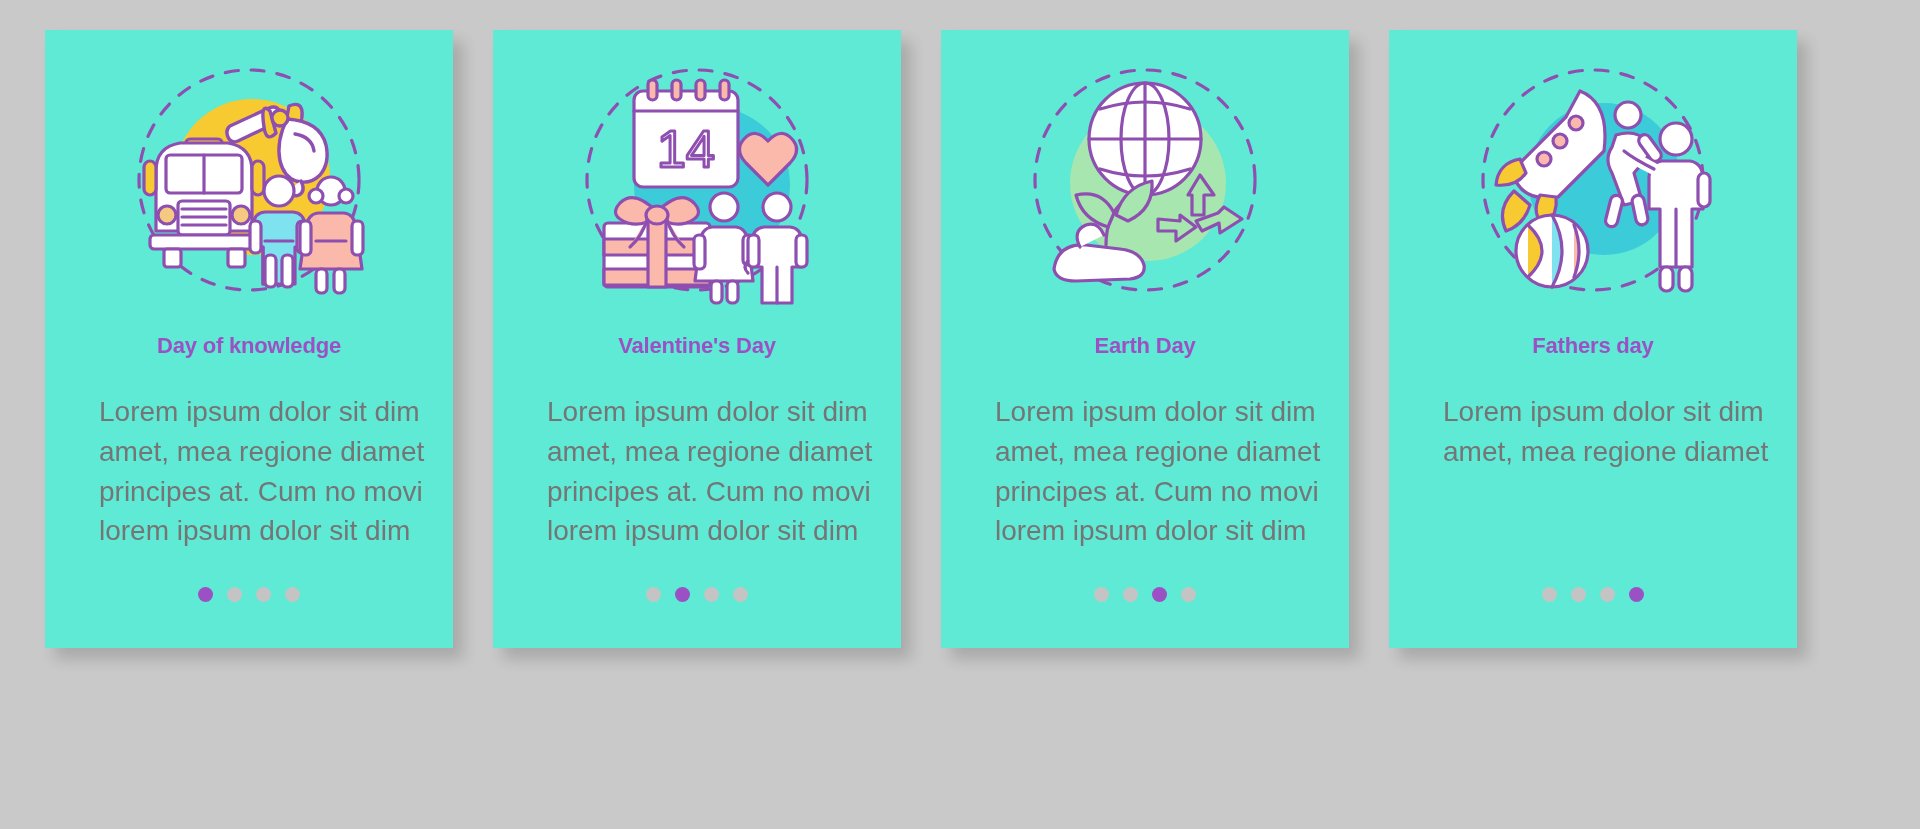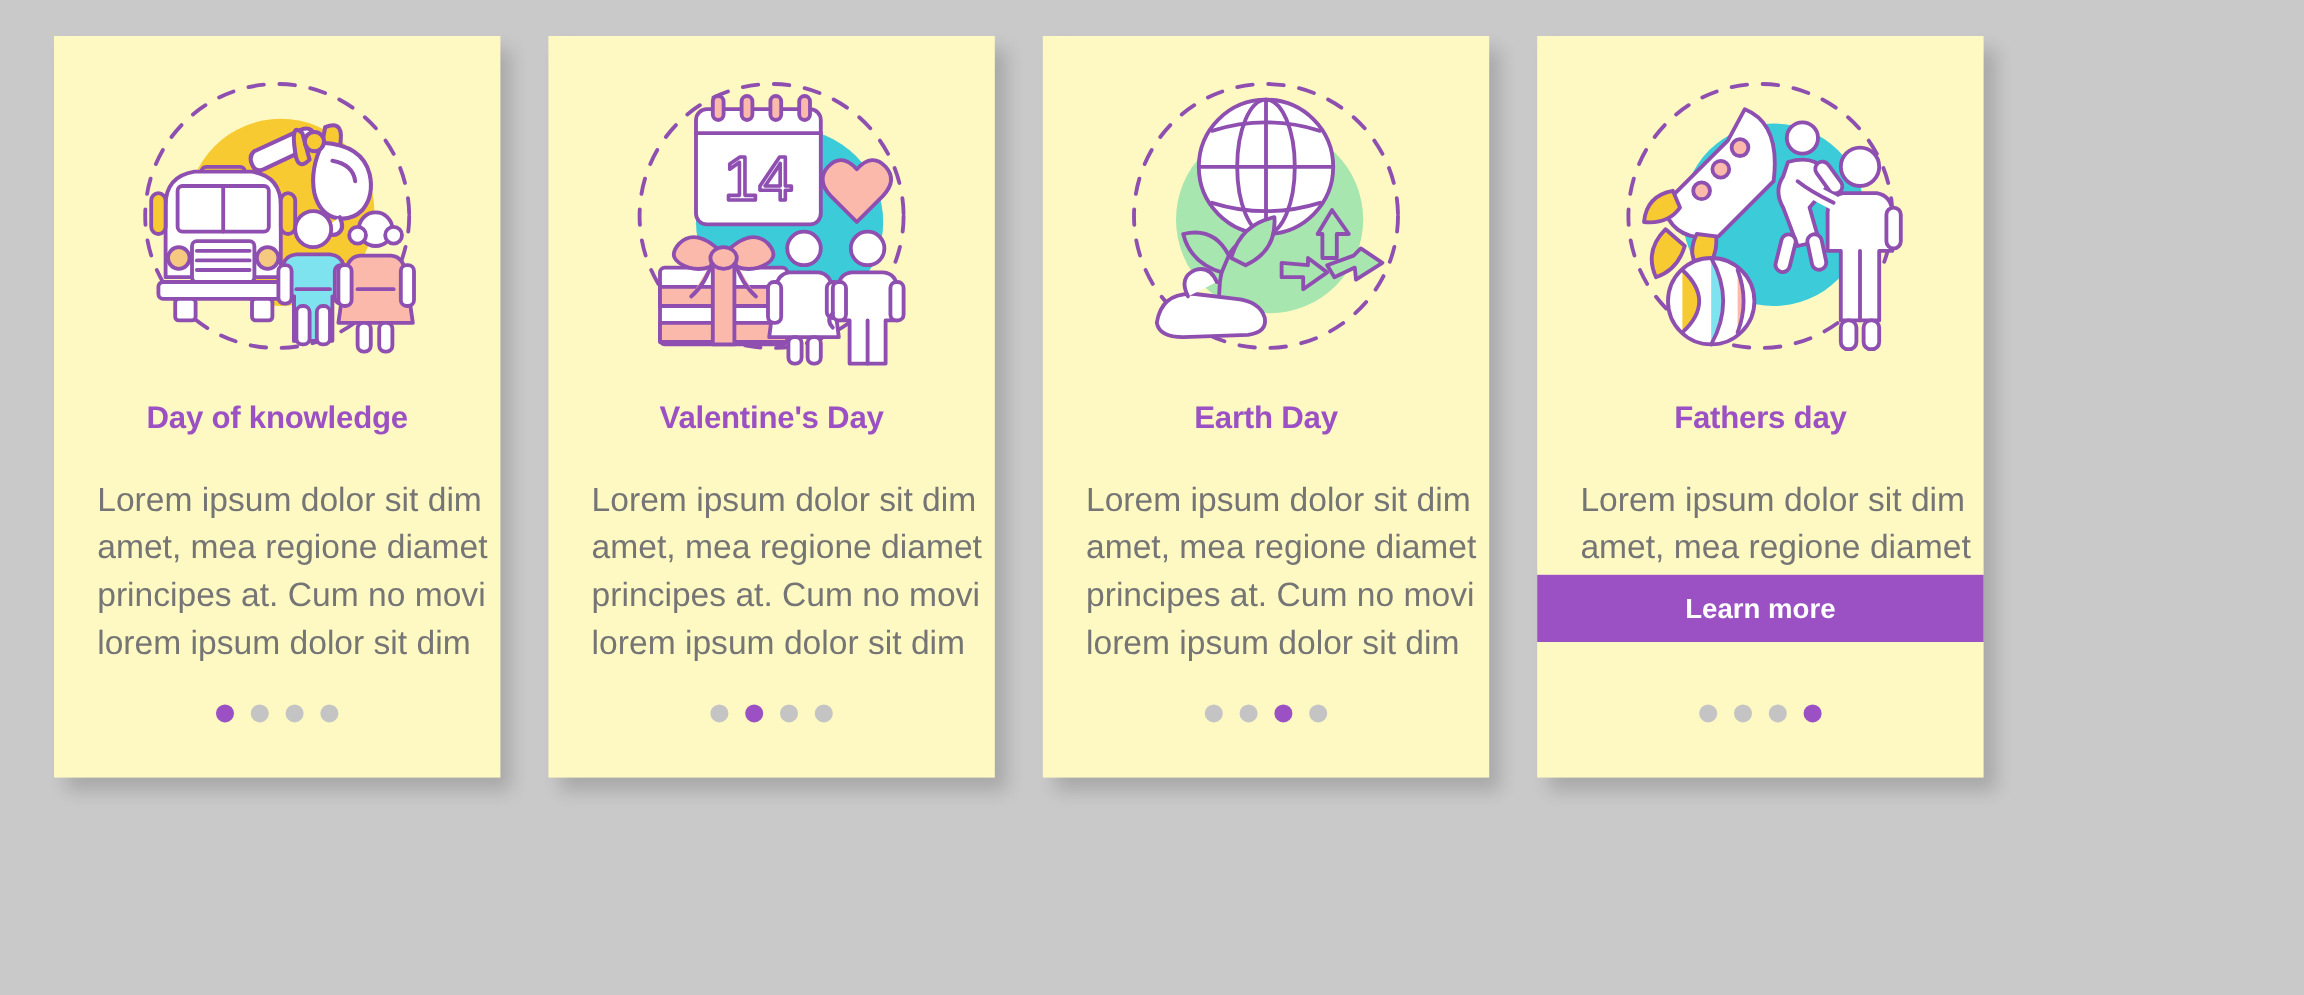--- a/index.html
+++ b/index.html
@@ -25,23 +25,23 @@
   .cards {
     position: absolute;
     top: 30px;
     left: 45px;
     display: flex;
     gap: 40px;
   }
 
   .card {
     position: relative;
-    width: 372px;
+    width: 408px;
     height: 618px;
-    background: #fef9c3;
+    background: #5eead4;
     box-shadow: 10px 11px 14px rgba(0,0,0,0.16);
     display: flex;
     flex-direction: column;
     align-items: center;
   }
 
   
   .illo-wrap {
     width: 372px;
     height: 300px;
@@ -52,21 +52,21 @@
   }
   .illo {
     position: relative;
     width: 250px;
     height: 250px;
   }
   .illo svg { display: block; width: 250px; height: 250px; }
 
   
   .card-title {
-    font-size: 26px;
+    font-size: 22px;
     font-weight: bold;
     color: #9b51c4;
     text-align: center;
     letter-spacing: -0.2px;
     margin-top: 4px;
     line-height: 1.1;
   }
 
   .card-body {
     margin-top: 34px;
@@ -401,21 +401,20 @@
         </div>
       </div>
 
       <div class="card-title">Fathers day</div>
 
       <div class="card-body">
         <span>Lorem ipsum dolor sit dim</span>
         <span>amet, mea regione diamet</span>
       </div>
 
-      <button class="cta">Learn more</button>
 
       <div class="dots">
         <span class="dot"></span>
         <span class="dot"></span>
         <span class="dot"></span>
         <span class="dot active"></span>
       </div>
     </div>
 
   </div>

